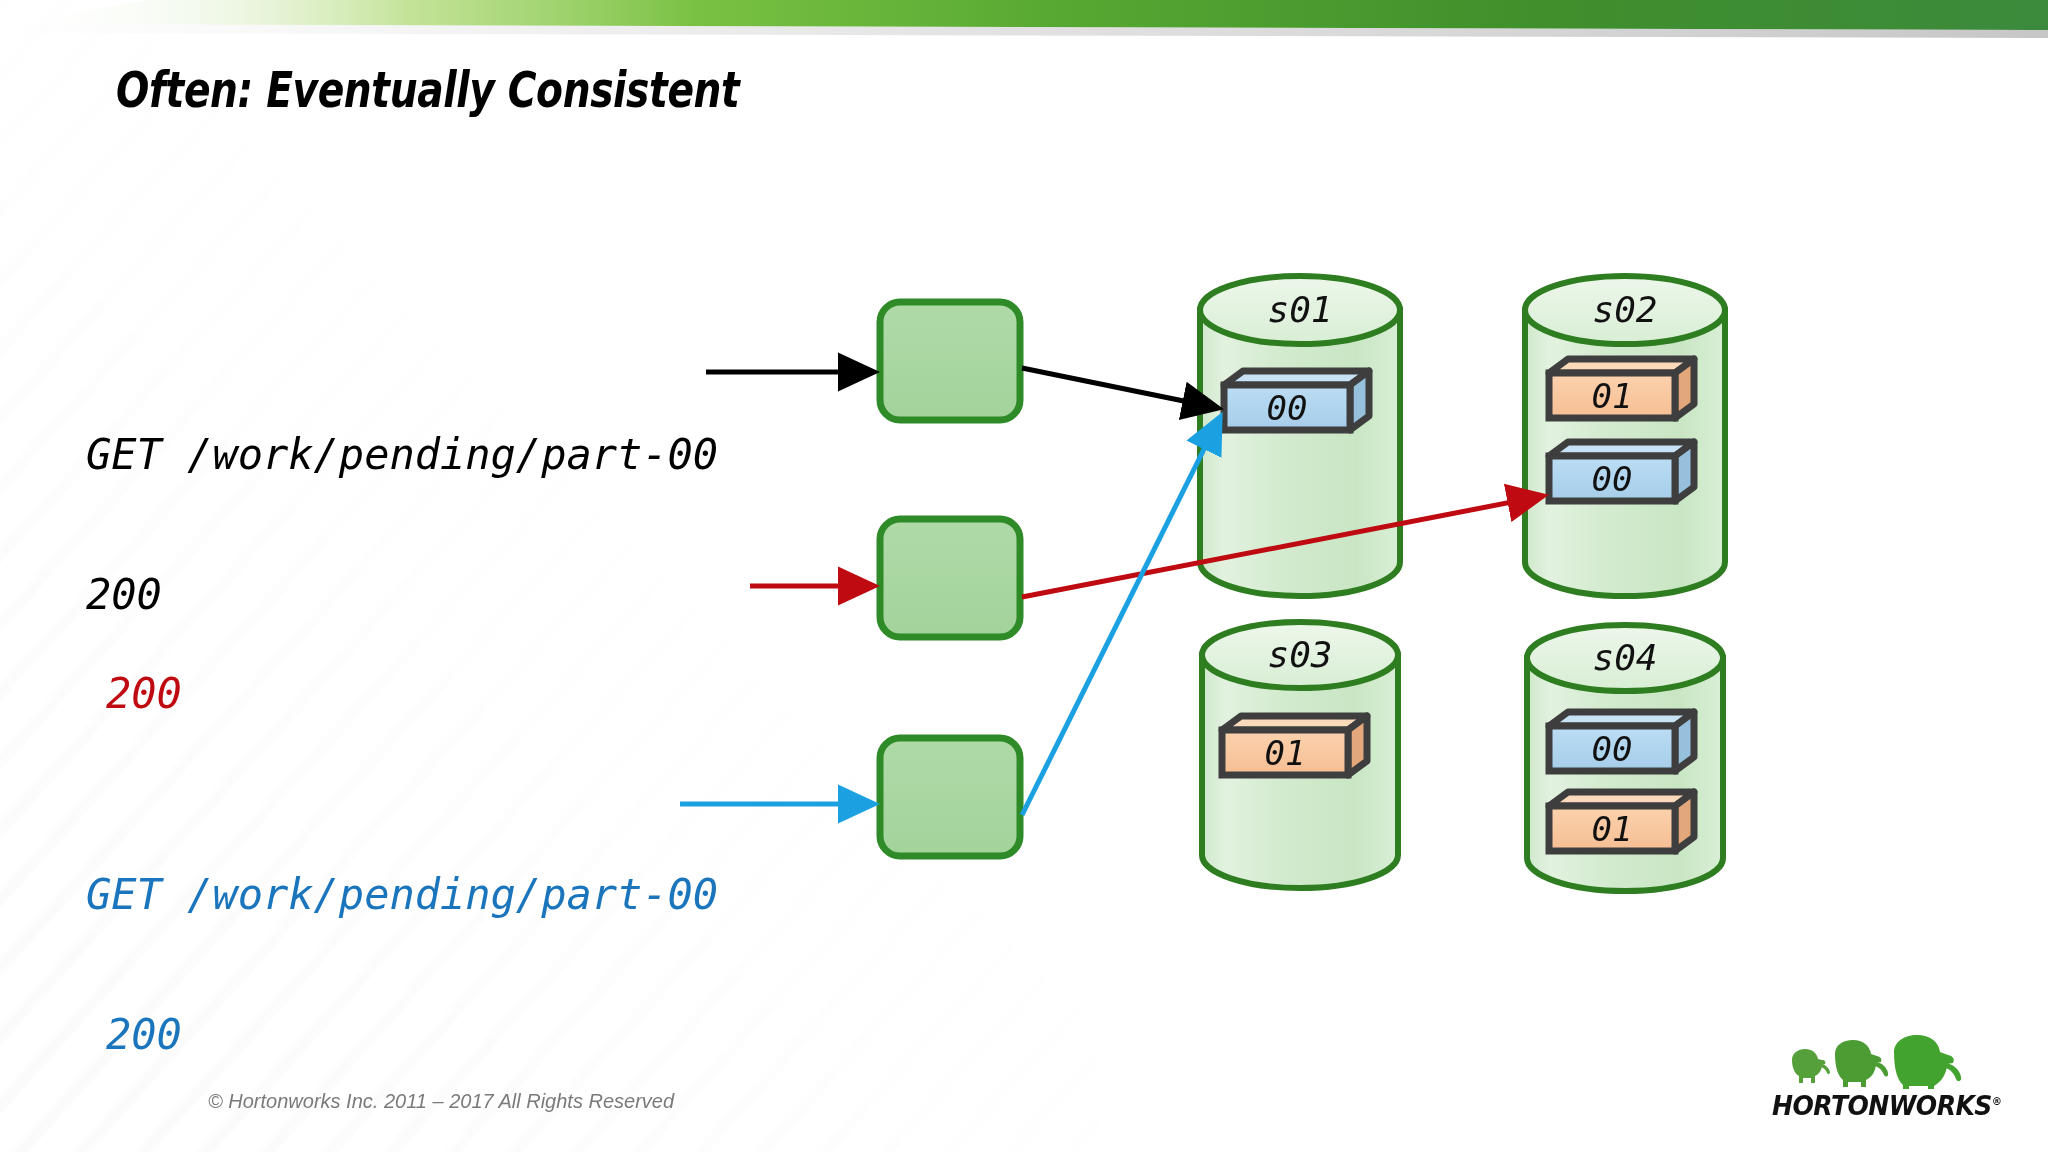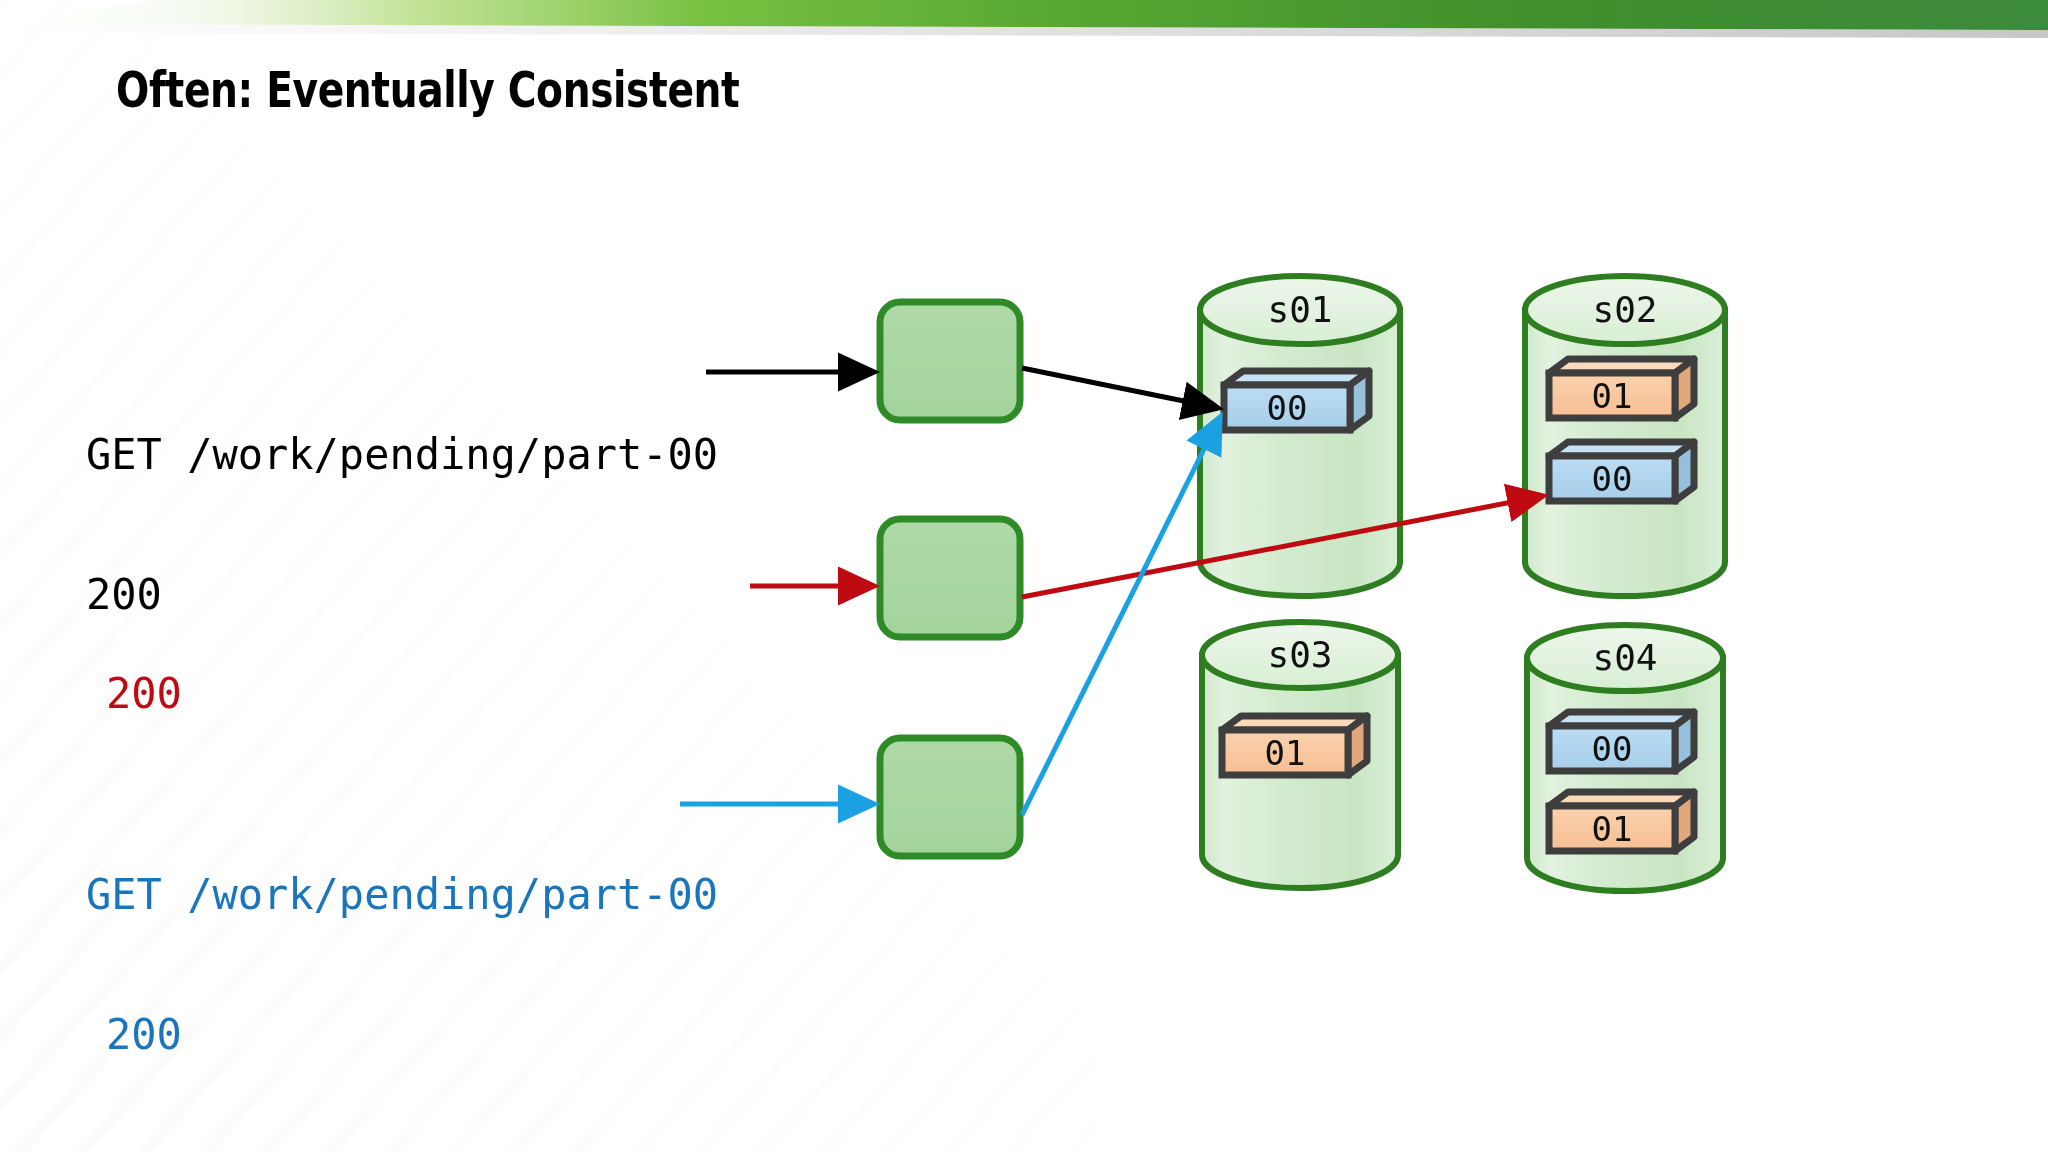--- a/index.html
+++ b/index.html
@@ -8,20 +8,21 @@
     padding: 0;
     background: #ffffff;
   }
   #slide {
     position: relative;
     width: 2048px;
     height: 1152px;
     overflow: hidden;
     background: #ffffff;
     font-family: "Liberation Sans", sans-serif;
+    font-style: italic;
   }
 
   
   #bg-texture {
     position: absolute;
     left: 0; top: 0;
     width: 1100px; height: 1152px;
     background:
       repeating-linear-gradient(
         -48deg,
@@ -285,15 +286,44 @@
 
     <line x1="750" y1="586" x2="874" y2="586" stroke="#BE0A10" stroke-width="5" marker-end="url(#ah-red)"></line>
 
     <line x1="1022" y1="597" x2="1543" y2="496" stroke="#BE0A10" stroke-width="5" marker-end="url(#ah-red)"></line>
 
     <line x1="680" y1="804" x2="874" y2="804" stroke="#1BA1E2" stroke-width="5" marker-end="url(#ah-blue)"></line>
 
     <line x1="1022" y1="815" x2="1220" y2="417" stroke="#1BA1E2" stroke-width="5" marker-end="url(#ah-blue)"></line>
   </svg>
 
-
+  <div id="footer-copy">© Hortonworks Inc. 2011 – 2017 All Rights Reserved</div>
+
+  <div id="logo">
+    <svg width="230" height="56" viewBox="0 0 230 56">
+      <g fill="#56A03C">
+
+        <path d="M20,26 C20,19 26,15 33,15 C40,15 45,19 46,25 L50,26 C53,26 54,28 53,30 L50,31
+                 C50,36 47,40 43,42 L43,49 L39,49 L39,44 L31,44 L31,49 L27,49 L27,42
+                 C23,40 20,34 20,26 Z"></path>
+        <path d="M50,30 C54,31 57,34 58,38 C58,40 56,41 55,39 C54,36 52,34 49,33 Z"></path>
+      </g>
+      <g fill="#4C9C34">
+
+        <path d="M63,20 C63,11 71,6 81,6 C91,6 98,12 99,20 L105,22 C109,23 110,25 109,28 L104,29
+                 C104,37 100,43 94,46 L94,53 L89,53 L89,48 L76,48 L76,53 L71,53 L71,46
+                 C66,42 63,33 63,20 Z"></path>
+        <path d="M104,28 C110,29 115,33 116,39 C117,42 114,44 112,41 C110,36 107,33 103,32 Z"></path>
+      </g>
+      <g fill="#42A32E">
+
+        <path d="M122,18 C122,8 132,1 145,1 C158,1 167,8 168,18 L176,21 C181,22 183,25 181,29 L175,30
+                 C175,40 169,48 162,52 L162,55 L156,55 L156,52 L137,52 L137,55 L131,55 L131,51
+                 C125,46 122,34 122,18 Z"></path>
+        <path d="M175,29 C182,31 188,36 189,43 C190,47 186,49 184,45 C182,39 178,35 173,34 Z"></path>
+      </g>
+    </svg>
+    <div id="logo-wordmark">
+      <span>HORTONWORKS</span><sup>®</sup>
+    </div>
+  </div>
 
 </div>
 
 </body></html>

